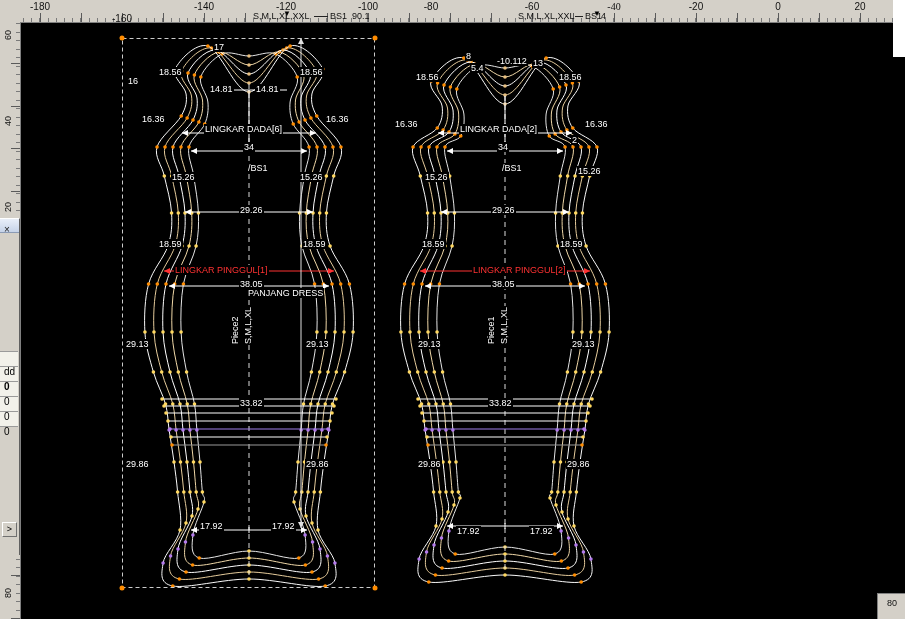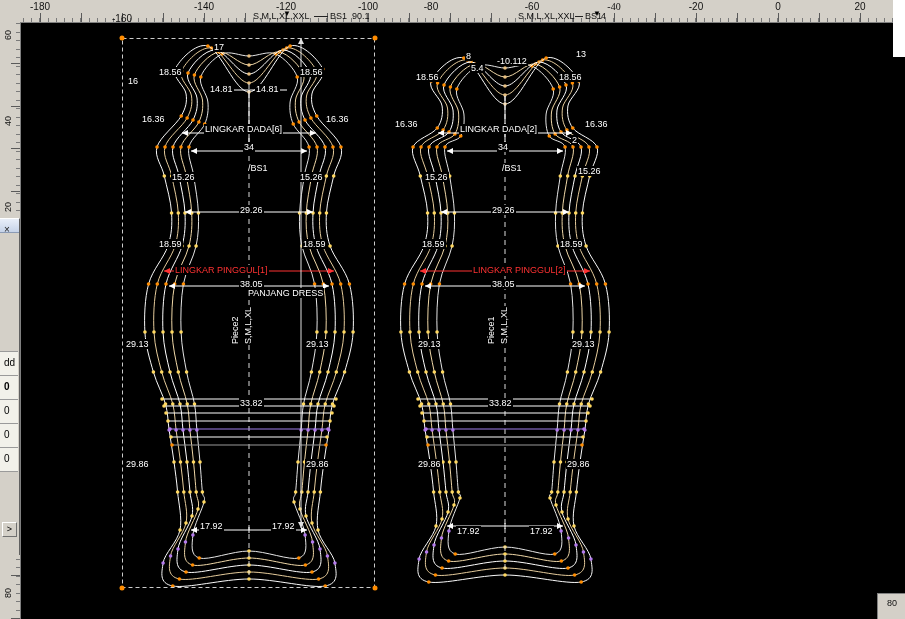--- a/index.html
+++ b/index.html
@@ -37,22 +37,22 @@
               background-position:right top,right top;
               background-repeat:no-repeat;}
   .ruler-vnum{position:absolute;left:0px;width:16px;text-align:center;font-size:9px;color:#111;
               transform:rotate(-90deg);}
   
   .side-panel{position:absolute;left:0;top:218px;width:20px;height:337px;background:#d4d0c8;
               border-top:1px solid #fff;border-right:1px solid #606060;box-sizing:border-box;z-index:6;}
   .sp-title{height:13px;background:linear-gradient(#e9eff9,#c6d3e8);border-bottom:1px solid #8b9bb5;}
   .sp-close{display:inline-block;margin-left:4px;font-size:10px;line-height:12px;color:#222;}
   #sp-rows{position:absolute;top:132px;left:0;right:1px;border-top:1px solid #9a9a9a;}
-  .panel-row{height:24px;border-bottom:1px solid #9a9a9a;background:#f2f1ea;font-size:10px;
-             color:#000;padding:5px 0 0 4px;box-sizing:border-box;}
+  .panel-row{height:14px;border-bottom:1px solid #9a9a9a;background:#f2f1ea;font-size:10px;
+             color:#000;padding:14px 0 0 4px;box-sizing:border-box;}
   .panel-row.bold{font-weight:bold;}
   .sp-expand{position:absolute;left:2px;top:303px;width:15px;height:15px;font-size:9px;line-height:11px;
              background:#d4d0c8;border:1px solid;border-color:#fff #707070 #707070 #fff;padding:0;
              font-family:"Liberation Sans",sans-serif;}
   .corner-br{position:absolute;left:877px;top:593px;width:28px;height:26px;background:#d4d0c8;
              border-left:1px solid #808080;border-top:1px solid #808080;box-sizing:border-box;z-index:6;}
   .corner-br span{display:block;padding:4px 0 0 9px;font-size:9px;color:#111;}
   .desktop-patch{position:absolute;left:893px;top:0;width:12px;height:57px;background:#fff;z-index:7;}
 </style>
 </head>
@@ -548,21 +548,21 @@
         <span class="clabel vlabel" style="left: 230px; top: 345px;">Piece2</span>
         <span class="clabel vlabel" style="left: 243px; top: 345px;">S,M,L,XL</span>
         <span class="clabel" style="left: 125px; top: 339px;">29.13</span>
         <span class="clabel" style="left: 305px; top: 339px;">29.13</span>
         <span class="clabel" style="left: 239px; top: 398px;">33.82</span>
         <span class="clabel" style="left: 125px; top: 459px;">29.86</span>
         <span class="clabel" style="left: 305px; top: 459px;">29.86</span>
         <span class="clabel" style="left: 199px; top: 521px;">17.92</span>
         <span class="clabel" style="left: 271px; top: 521px;">17.92</span>
         <span class="clabel" style="left: 465px; top: 51px;">8</span>
-        <span class="clabel" style="left: 532px; top: 49px; margin-left: 43px;">13</span>
+        <span class="clabel" style="left: 532px; top: 58px;">13</span>
         <span class="clabel" style="left: 470px; top: 63px;">5.4</span>
         <span class="clabel" style="left: 496px; top: 56px;">-10.112</span>
         <span class="clabel" style="left: 415px; top: 72px;">18.56</span>
         <span class="clabel" style="left: 558px; top: 72px;">18.56</span>
         <span class="clabel" style="left: 394px; top: 119px;">16.36</span>
         <span class="clabel" style="left: 584px; top: 119px;">16.36</span>
         <span class="clabel" style="left: 459px; top: 124px;">LINGKAR DADA[2]</span>
         <span class="clabel" style="left: 497px; top: 142px;">34</span>
         <span class="clabel" style="left: 571px; top: 135px;">2</span>
         <span class="clabel" style="left: 424px; top: 172px;">15.26</span>

